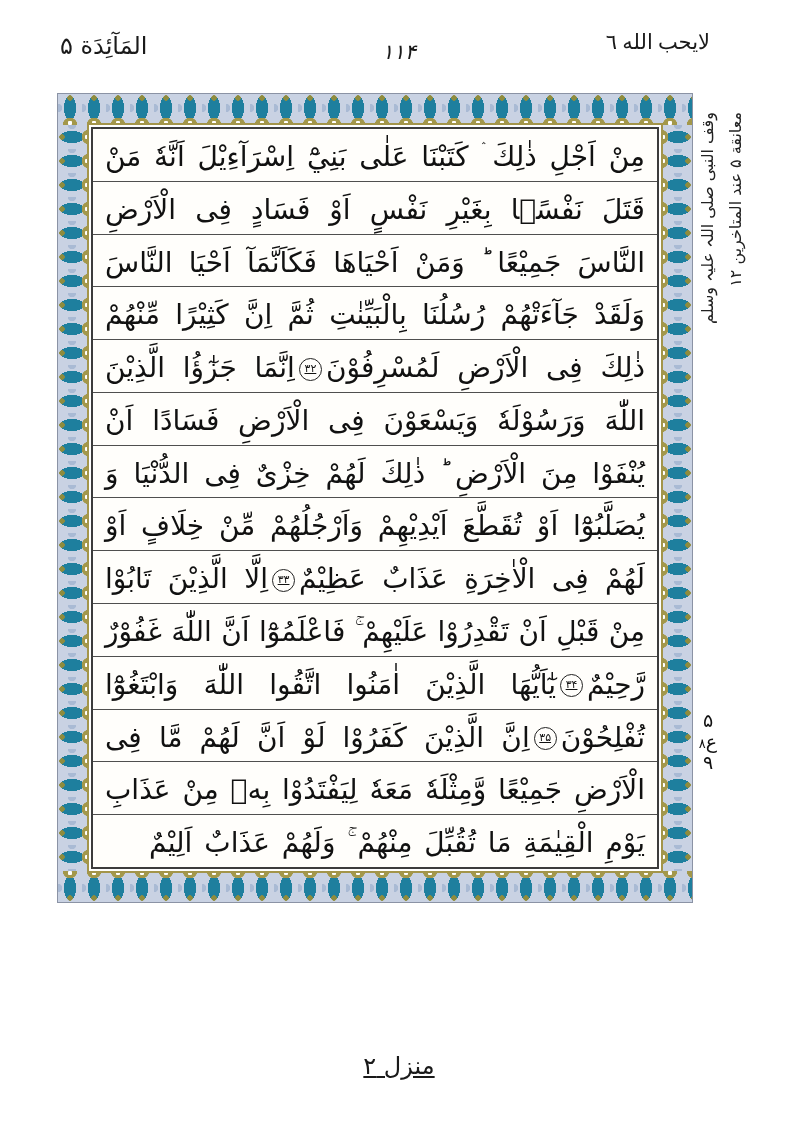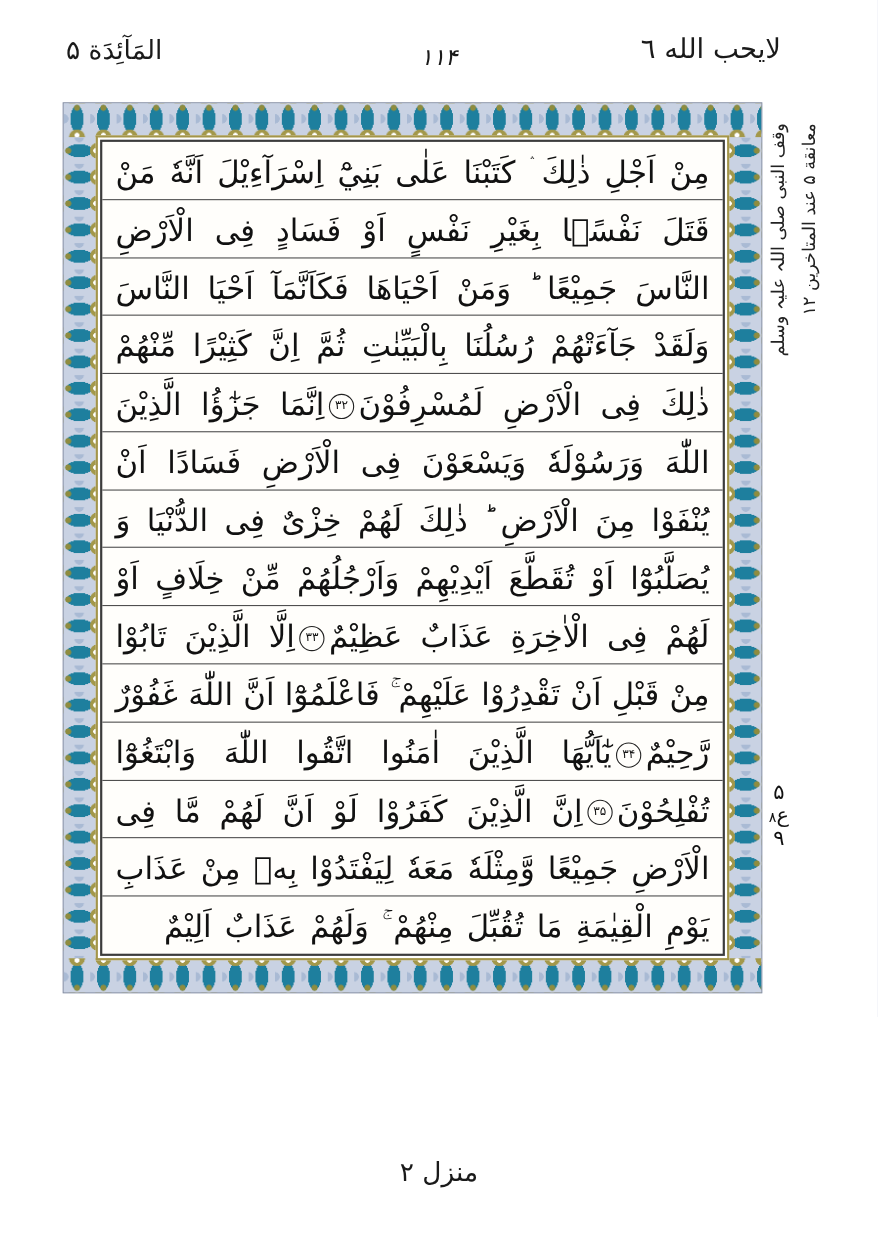--- a/index.html
+++ b/index.html
@@ -4,21 +4,21 @@
 <style>
   html,body{margin:0;padding:0;}
   body{
     width:798px;height:1140px;position:relative;background:#ffffff;
     font-family:"DejaVu Sans",sans-serif;color:#1a1a1a;overflow:hidden;
   }
   
   .hdr{position:absolute;white-space:nowrap;}
   .hdr-surah{top:32px;left:60px;font-size:24px;text-align:right;}
   .hdr-page{top:40px;left:0;right:0;text-align:center;font-size:21px;letter-spacing:1px;font-style:italic;}
-  .hdr-juz{top:30px;right:88px;font-size:25px;}
+  .hdr-juz{top:30px;right:88px;font-size:21px;font-family:Liberation Serif, serif;}
 
   
   .frame{
     position:absolute;left:57px;top:93px;width:636px;height:810px;
     box-sizing:border-box;border:1px solid #8b93a5;background:#c9d2e3;
   }
   .band{position:absolute;background-color:#c9d2e3;}
   .band-top{top:0;left:0;right:0;height:31px;
     background-image:
       radial-gradient(circle at 12px 29px, #ffffff 0 2px, rgba(0,0,0,0) 2.5px),
@@ -66,40 +66,40 @@
     flex:1;min-height:0;border-bottom:1px solid #4f4f4f;
     direction:rtl;text-align:justify;text-align-last:justify;
     font-size:28px;line-height:1.85;padding:2px 12px 0 12px;overflow:hidden;color:#111;
     font-family:"DejaVu Sans",sans-serif;
   }
   .qline:last-child{border-bottom:none;margin-left:44px;}
   .ayah-circle{
     display:inline-block;width:23px;height:23px;box-sizing:border-box;
     border:1.5px solid #222;border-radius:50%;
     font-size:11px;line-height:20px;text-align:center;text-align-last:center;
-    vertical-align:middle;margin:0 4px;letter-spacing:0;
+    vertical-align:middle;margin:0 4px;letter-spacing:0;text-decoration:underline;
   }
   .ayah-circle:empty{display:none;}
 
   
   .margin-note-wrap{position:absolute;left:694px;top:112px;width:62px;height:212px;}
   .margin-note{
     position:absolute;top:212px;left:0;width:212px;height:62px;
     transform:rotate(-90deg);transform-origin:top left;
     direction:rtl;text-align:right;font-size:16px;line-height:1.75;color:#222;
     white-space:nowrap;
   }
   .ruku-marker{
     position:absolute;left:690px;top:710px;width:36px;
     text-align:center;font-size:19px;line-height:1.1;color:#111;
   }
   .ruku-marker .small{font-size:13px;}
 
   
-  .footer{position:absolute;top:1052px;left:0;right:0;text-align:center;font-size:24px;}
+  .footer{position:absolute;top:1052px;left:0;right:0;text-align:center;font-size:24px;text-decoration:underline;}
 </style>
 </head>
 <body>
 
 <div class="hdr hdr-surah">المَآئِدَة ۵</div>
 <div class="hdr hdr-page">۱۱۴</div>
 <div class="hdr hdr-juz">لايحب الله ٦</div>
 
 <div class="frame">
   <div class="band band-top"></div>

